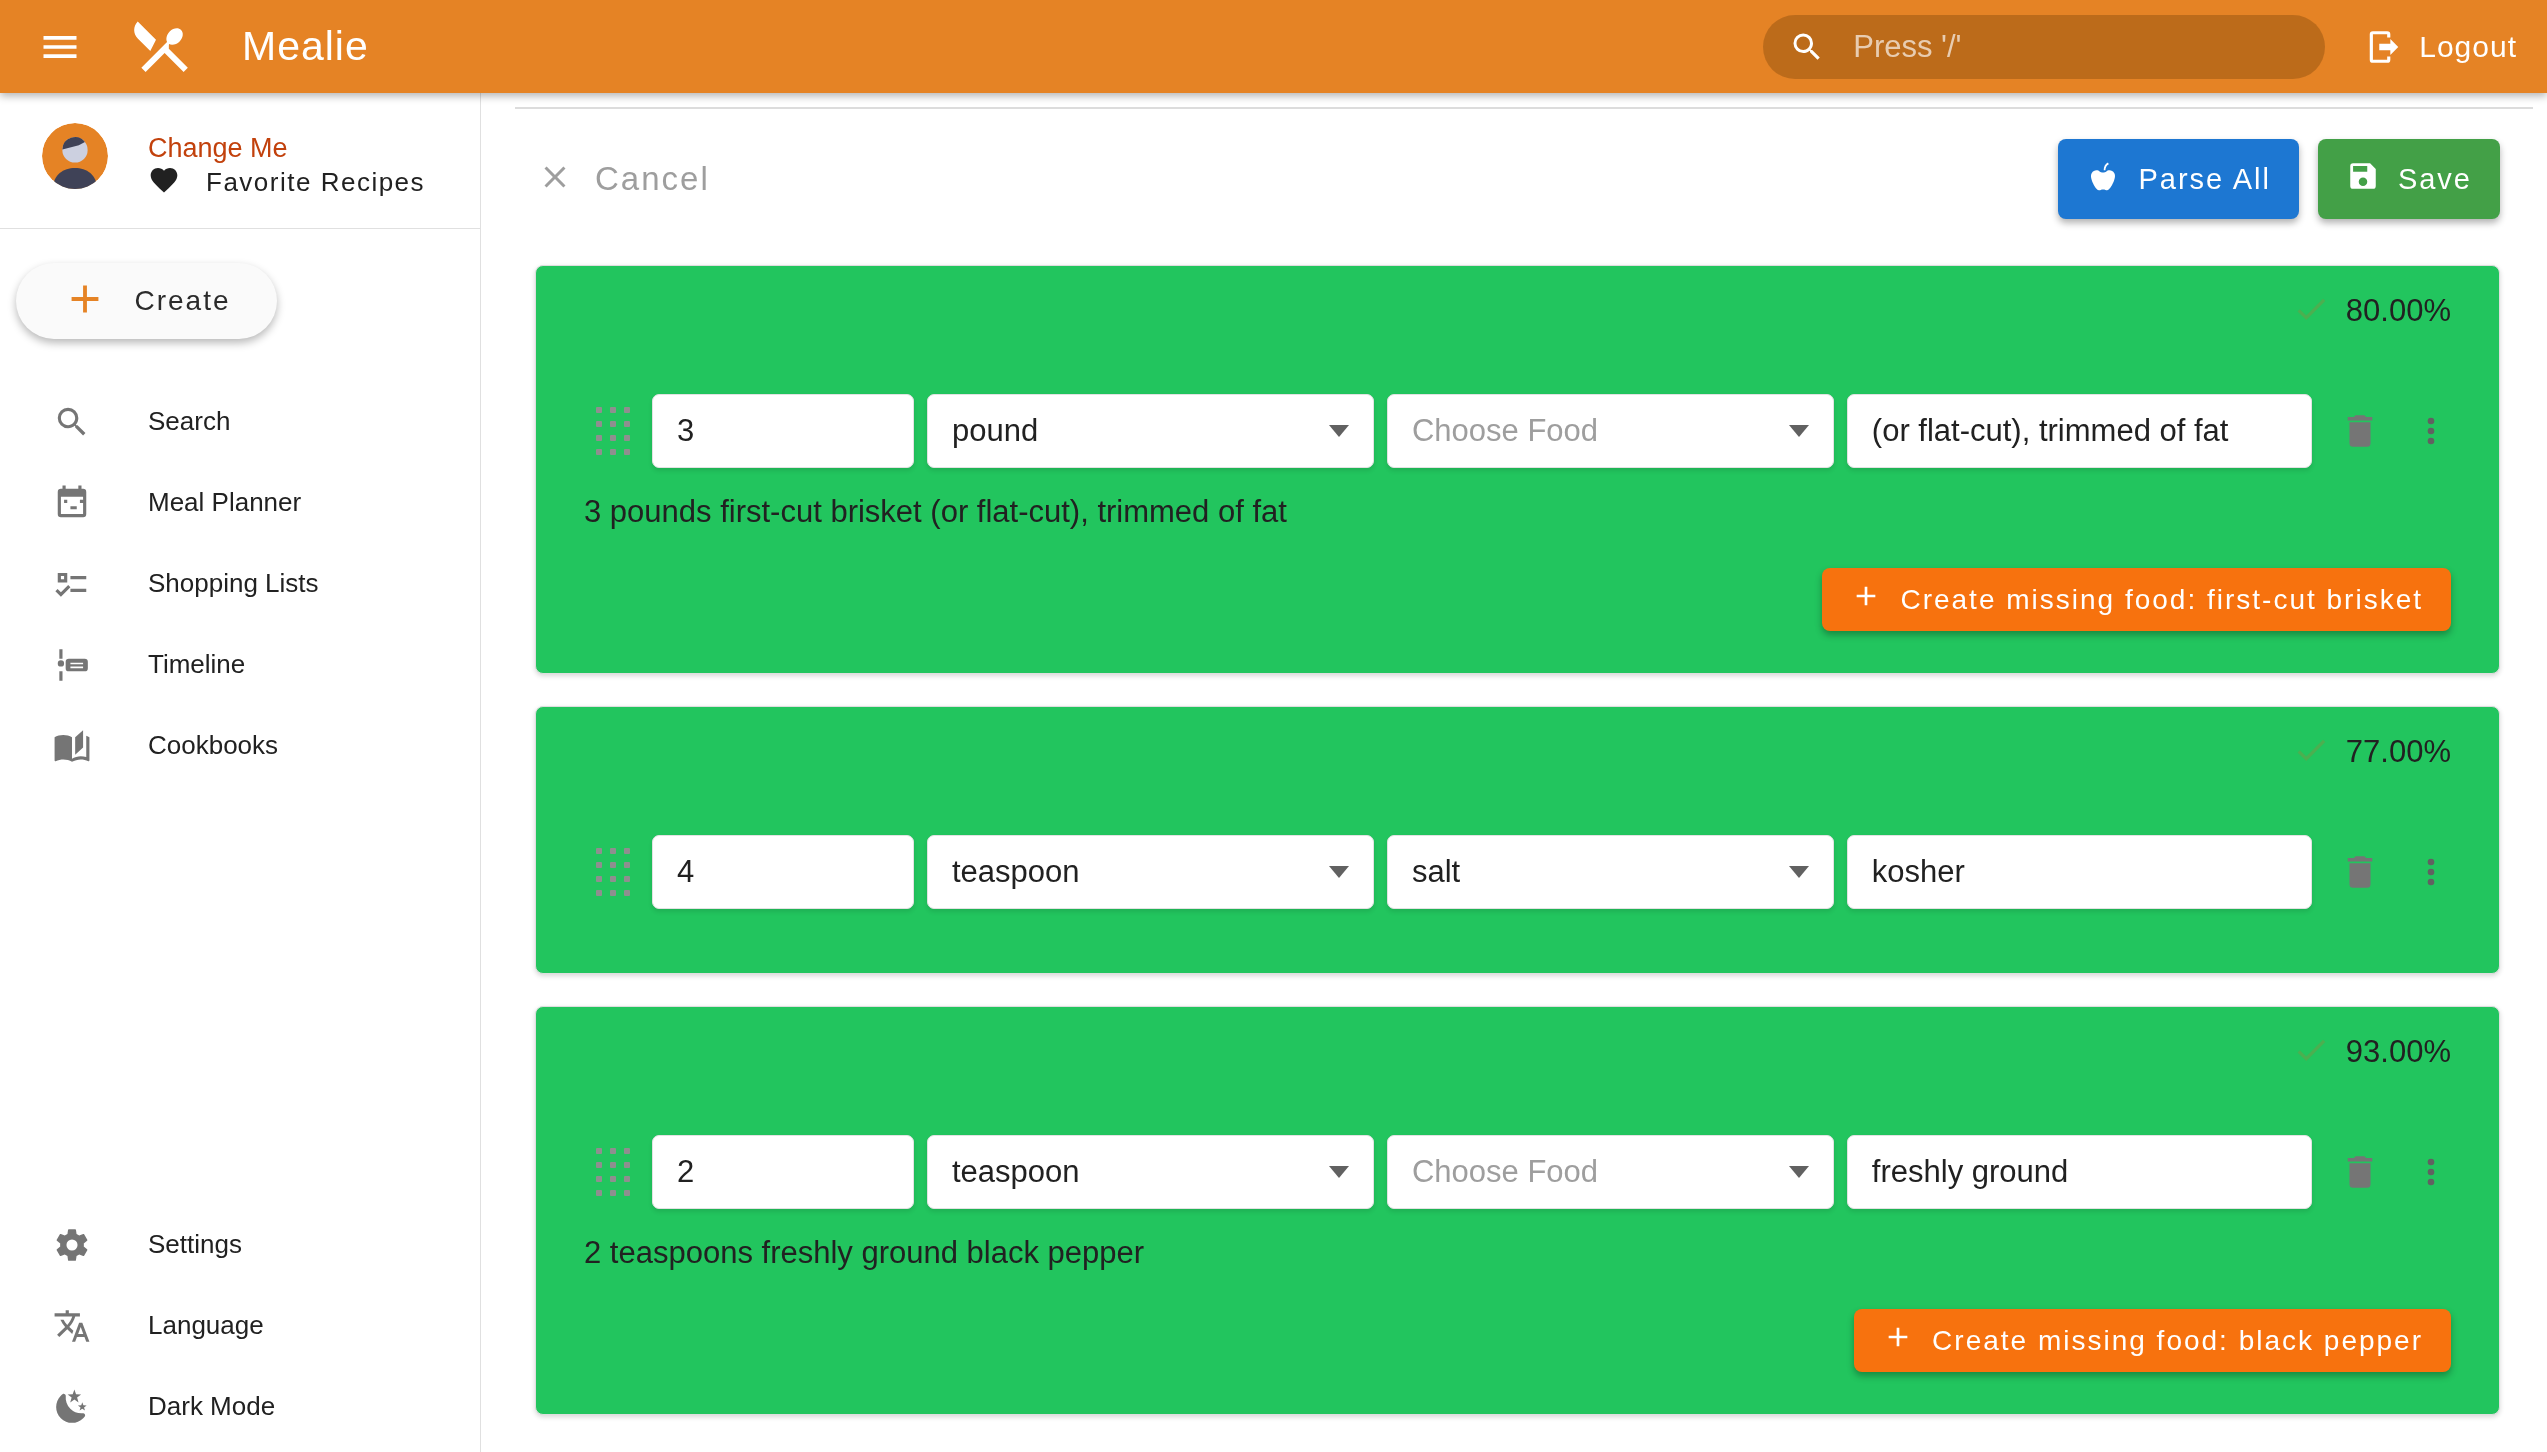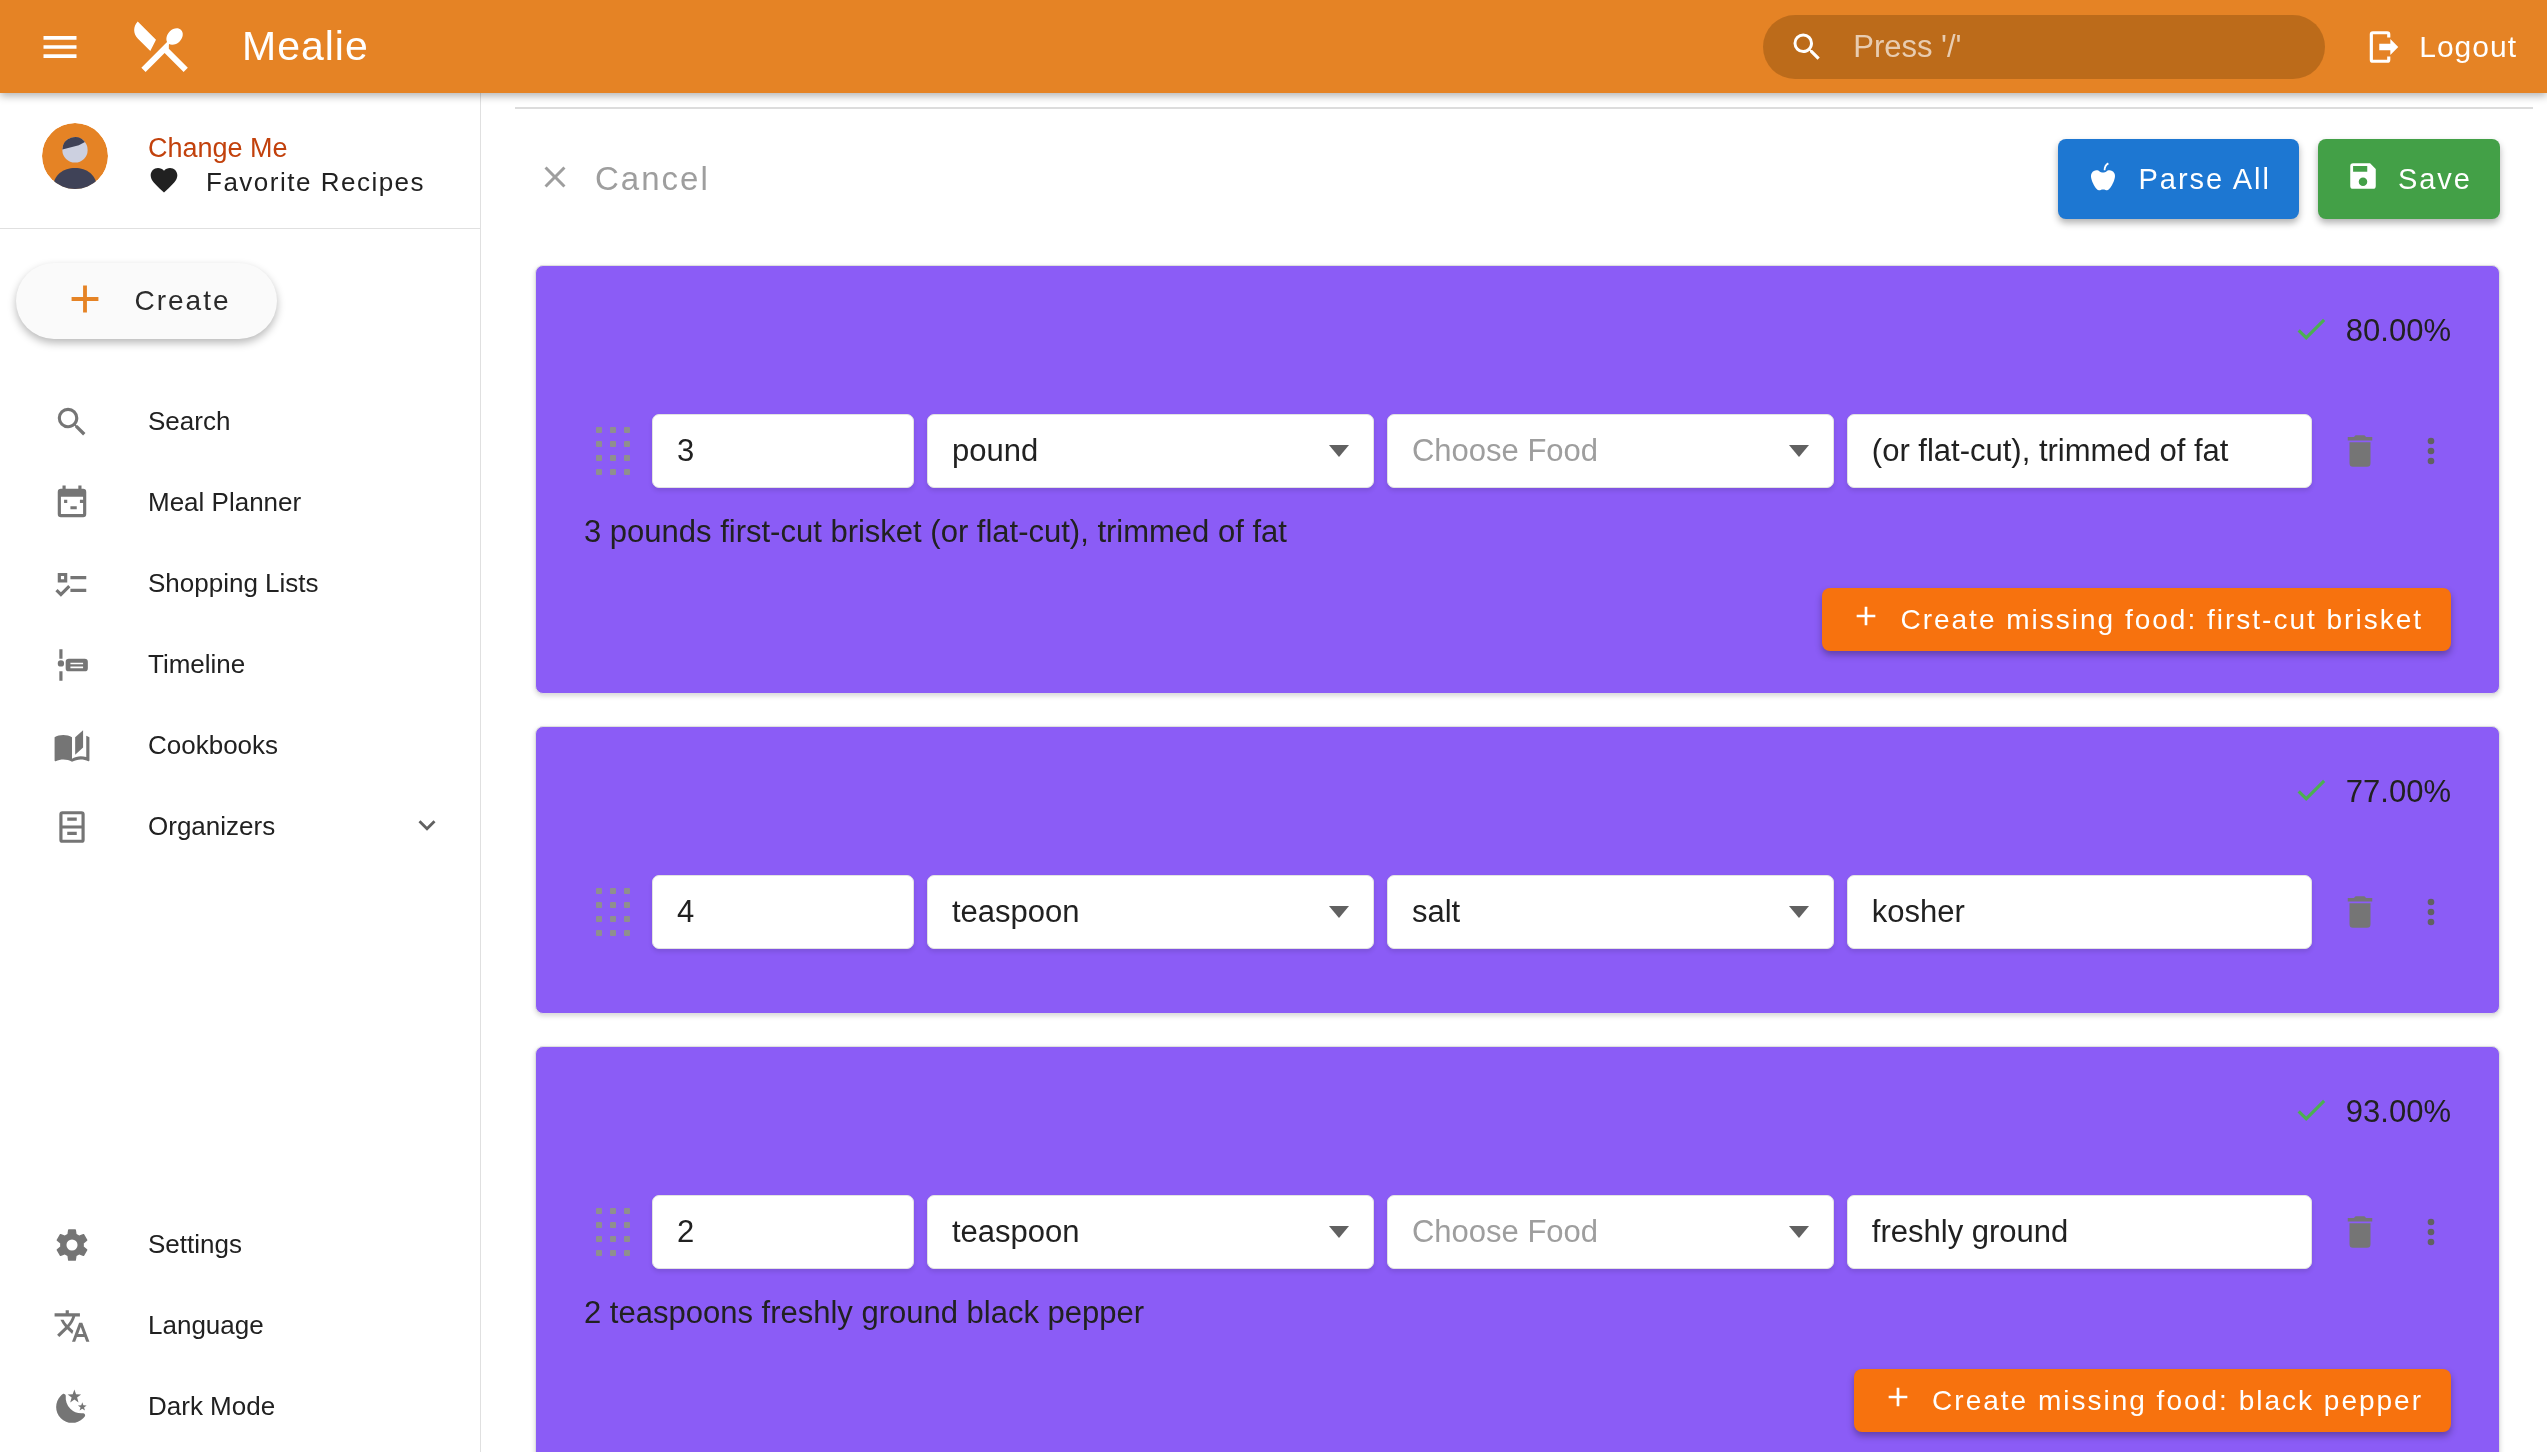--- a/index.html
+++ b/index.html
@@ -53,22 +53,22 @@
   .cancel .lbl { font-size:33px; letter-spacing:2px; margin-left:22px; }
   .toolbar-spacer { flex:1; }
   .btn { height:80px; border-radius:8px; display:flex; align-items:center; padding:0 28px;
     color:#fff; font-size:29px; font-weight:500; letter-spacing:2px; cursor:pointer;
     box-shadow:0 4px 7px rgba(0,0,0,0.30); }
   .btn .lbl { margin-left:18px; }
   .btn-blue { background:#1d77d2; margin-right:19px; }
   .btn-green { background:#43A047; }
 
   .cards { margin:46px 47px 0 54px; }
-  .card { background:#8b5cf6; border:1px solid #dedede; border-radius:8px;
-    box-shadow:0 2px 5px rgba(0,0,0,0.16); margin-bottom:32px; padding:44px 48px 42px 48px; }
+  .card { background:#22c55e; border:1px solid #dedede; border-radius:8px;
+    box-shadow:0 2px 5px rgba(0,0,0,0.16); margin-bottom:32px; padding:24px 48px 42px 48px; }
   .conf-row { display:flex; justify-content:flex-end; align-items:center; gap:16px; margin-bottom:62px; }
   .conf-val { font-size:31px; color:#212121; }
   .check { color:#4CAF50; }
 
   .fields-row { display:flex; align-items:center; margin-left:12px; }
   .drag { display:grid; grid-template-columns:repeat(3,6px); grid-auto-rows:6px; gap:8px; margin-right:22px; cursor:grab; }
   .drag i { background:#8f8f8f; border-radius:1px; }
   .fld { background:#fff; border:1px solid #e2e2e2; border-radius:7px; height:74px;
     box-shadow:0 3px 4px rgba(0,0,0,0.10); display:flex; align-items:center;
     padding:0 24px; font-size:31px; color:#212121; margin-right:13px; }
@@ -191,33 +191,20 @@
         <span class="lbl">Timeline</span>
       </div>
       <div class="nav-item">
         <span class="ico">
           <svg width="38" height="38" viewBox="0 0 24 24" fill="currentColor">
               <path d="M19 2L14 6.5V17.5L19 13V2M6.5 5C4.55 5 2.45 5.4 1 6.5V21.16C1 21.41 1.25 21.66 1.5 21.66C1.6 21.66 1.65 21.59 1.75 21.59C3.1 20.94 5.05 20.5 6.5 20.5C8.45 20.5 10.55 20.9 12 22C13.35 21.15 15.8 20.5 17.5 20.5C19.15 20.5 20.85 20.81 22.25 21.56C22.35 21.61 22.4 21.59 22.5 21.59C22.75 21.59 23 21.34 23 21.09V6.5C22.4 6.05 21.75 5.75 21 5.5V19C19.9 18.65 18.7 18.5 17.5 18.5C15.8 18.5 13.35 19.15 12 20V6.5C10.55 5.4 8.45 5 6.5 5Z"></path>
             </svg>
         </span>
         <span class="lbl">Cookbooks</span>
       </div>
-      <div class="nav-item">
-        <span class="ico">
-          <svg width="38" height="38" viewBox="0 0 24 24" fill="currentColor">
-              <path d="M6 2h12a2 2 0 0 1 2 2v16a2 2 0 0 1-2 2H6a2 2 0 0 1-2-2V4a2 2 0 0 1 2-2m0 2v7h12V4H6m0 16h12v-7H6v7m3-14h6v2H9V6m0 9h6v2H9v-2Z"></path>
-            </svg>
-        </span>
-        <span class="lbl">Organizers</span>
-        <span class="chev">
-          <svg width="34" height="34" viewBox="0 0 24 24" fill="currentColor">
-              <path d="M7.41 8.58 12 13.17l4.59-4.59L18 10l-6 6-6-6 1.41-1.42Z"></path>
-            </svg>
-        </span>
-      </div>
     </nav>
 
     <div class="side-spacer"></div>
 
     <nav class="nav nav-footer">
       <div class="nav-item">
         <span class="ico">
           <svg width="38" height="38" viewBox="0 0 24 24" fill="currentColor">
               <path d="M12 15.5A3.5 3.5 0 0 1 8.5 12 3.5 3.5 0 0 1 12 8.5a3.5 3.5 0 0 1 3.5 3.5 3.5 3.5 0 0 1-3.5 3.5m7.43-2.53c.04-.32.07-.64.07-.97 0-.33-.03-.66-.07-1l2.11-1.63c.19-.15.24-.42.12-.64l-2-3.46c-.12-.22-.39-.31-.61-.22l-2.49 1c-.52-.39-1.06-.73-1.69-.98l-.37-2.65A.506.506 0 0 0 14 2h-4c-.25 0-.46.18-.5.42l-.37 2.65c-.63.25-1.17.59-1.69.98l-2.49-1c-.22-.09-.49 0-.61.22l-2 3.46c-.13.22-.07.49.12.64L4.57 11c-.04.34-.07.67-.07 1 0 .33.03.65.07.97l-2.11 1.66c-.19.15-.25.42-.12.64l2 3.46c.12.22.39.3.61.22l2.49-1.01c.52.4 1.06.74 1.69.99l.37 2.65c.04.24.25.42.5.42h4c.25 0 .46-.18.5-.42l.37-2.65c.63-.26 1.17-.59 1.69-.99l2.49 1.01c.22.08.49 0 .61-.22l2-3.46c.12-.22.07-.49-.12-.64l-2.11-1.66Z"></path>
             </svg>

